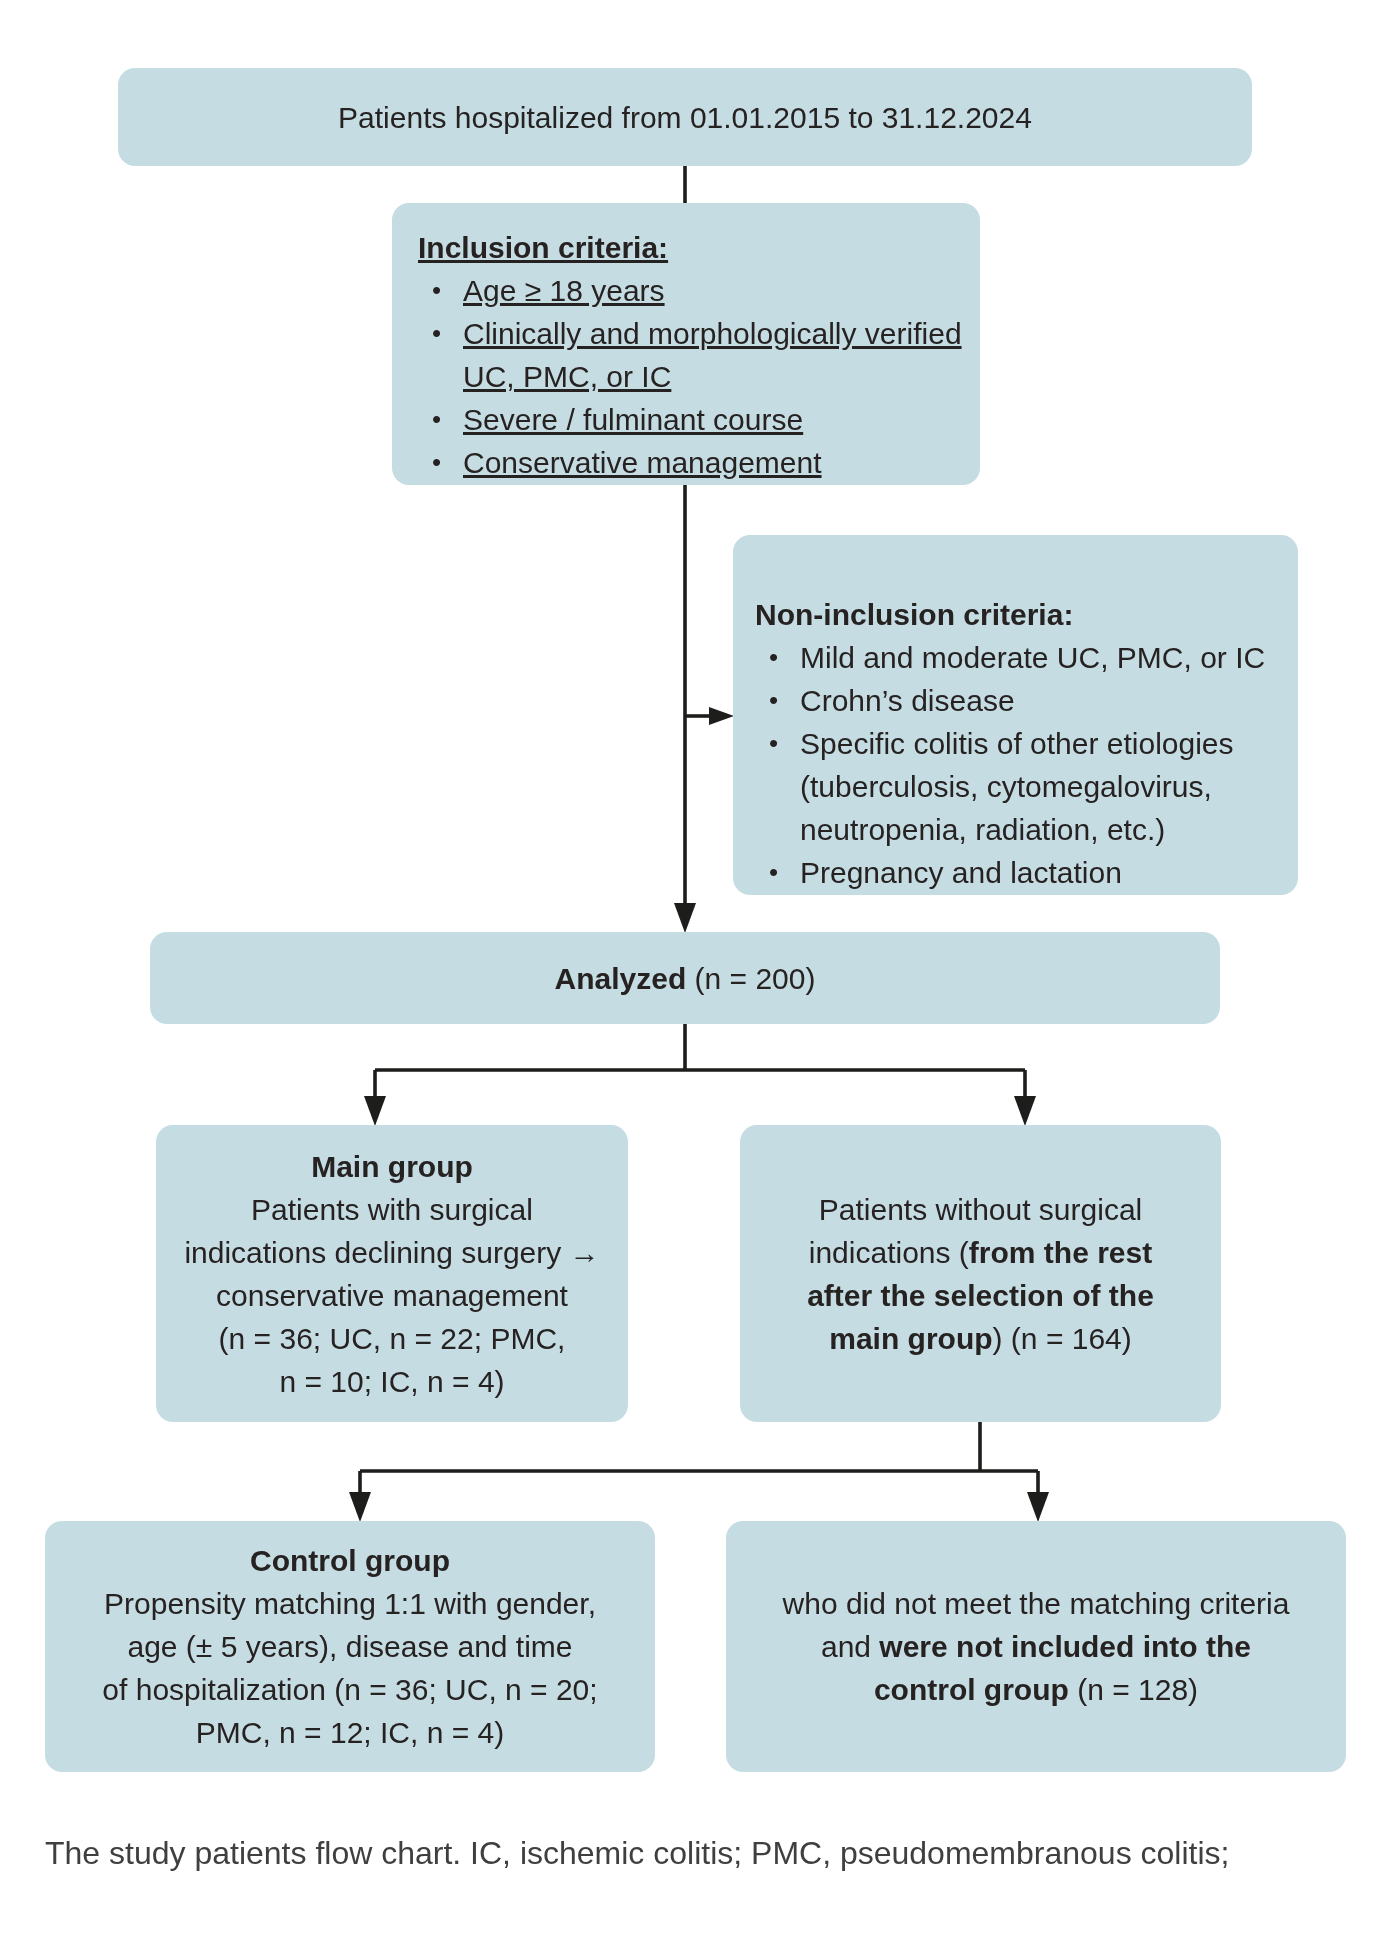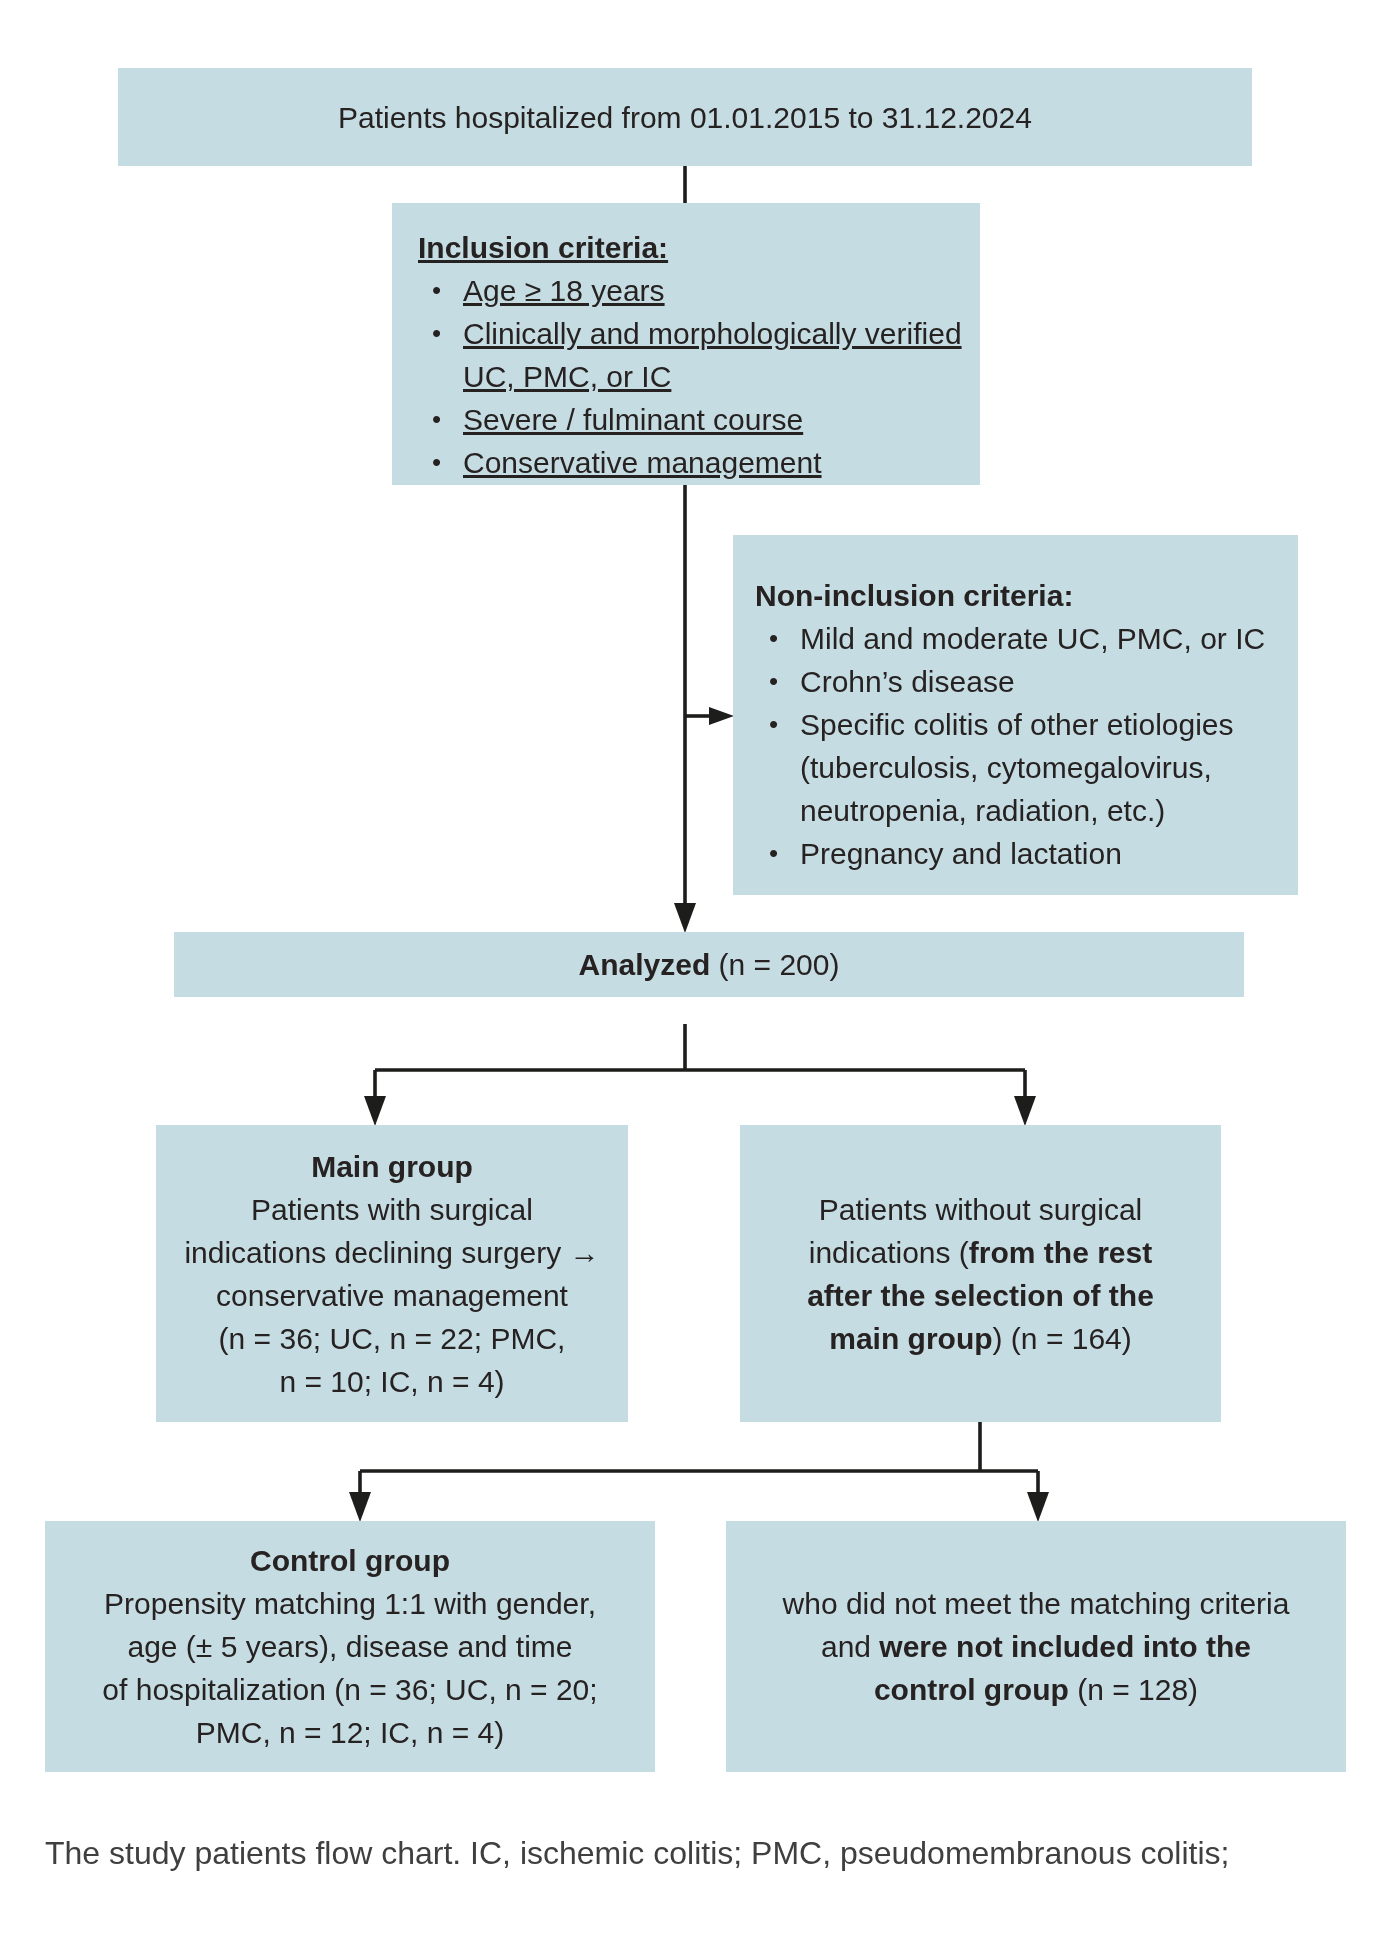--- a/index.html
+++ b/index.html
@@ -26,20 +26,21 @@
     pointer-events: none;
   }
   .ln { stroke: var(--line); stroke-width: 3.6; fill: none; }
   .ah { fill: var(--line); stroke: none; }
   .box {
     position: absolute;
     background: var(--box-bg);
     color: var(--text);
     font-size: 30px;
     line-height: 43px;
+    border-radius: 17px;
   }
   .center-flex {
     display: flex;
     flex-direction: column;
     align-items: center;
     justify-content: center;
     text-align: center;
   }
   .b { font-weight: 700; }
   .box-title { font-weight: 700; }
@@ -50,22 +51,22 @@
   }
   ul.bullets li::before {
     content: "\2022";
     position: absolute;
     left: 14px;
     top: 0;
     font-size: 26px;
   }
   .box-hospitalized { left: 118px; top: 68px;  width: 1134px; height: 98px; }
   .box-inclusion    { left: 392px; top: 203px; width: 588px;  height: 282px; padding: 23px 16px 0 26px; text-decoration: underline; }
-  .box-noninclusion { left: 733px; top: 535px; width: 565px;  height: 360px; padding: 39px 10px 0 22px; }
-  .box-analyzed     { left: 150px; top: 932px; width: 1070px; height: 65px; margin-left: 24px; }
+  .box-noninclusion { left: 733px; top: 535px; width: 565px;  height: 360px; padding: 58px 10px 0 22px; }
+  .box-analyzed     { left: 150px; top: 932px; width: 1070px; height: 92px; }
   .box-maingroup    { left: 156px; top: 1125px; width: 472px; height: 297px; }
   .box-rest         { left: 740px; top: 1125px; width: 481px; height: 297px; }
   .box-control      { left: 45px;  top: 1521px; width: 610px; height: 251px; }
   .box-notincluded  { left: 726px; top: 1521px; width: 620px; height: 251px; }
   .caption {
     position: absolute;
     left: 45px;
     top: 1831px;
     width: 1290px;
     font-size: 32px;

